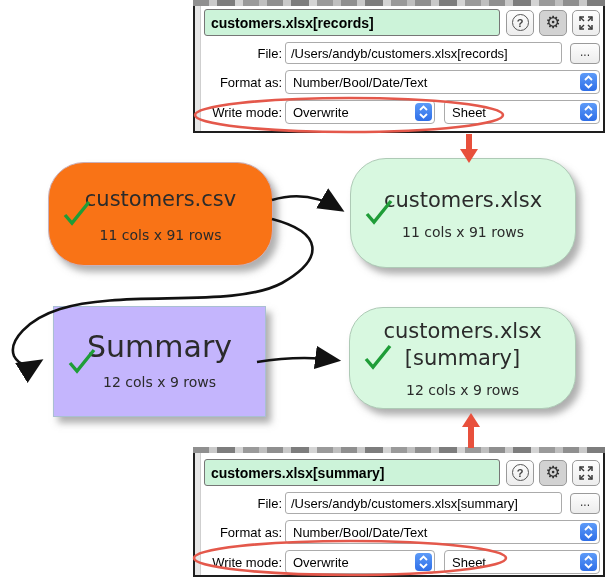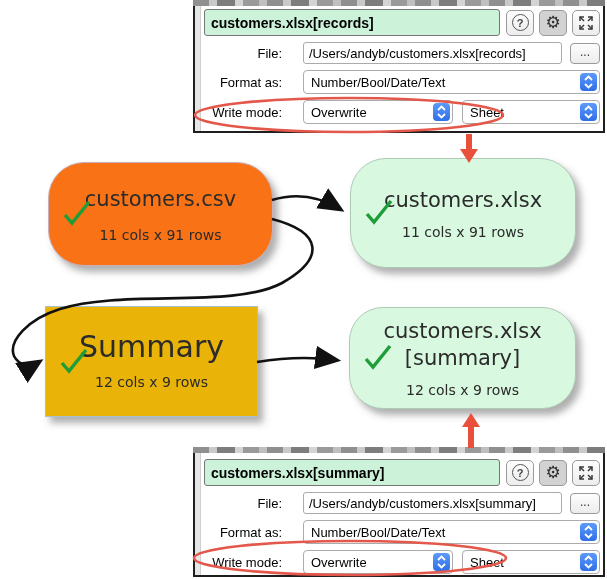--- a/index.html
+++ b/index.html
@@ -34,21 +34,21 @@
     position:absolute; left:0; top:5px; bottom:0; width:6px;
     background:#e6e6e6; border-right:1px solid #cfcfcf;
   }
   .panel-content {
     position:absolute; left:9px; right:3px; top:9px; bottom:3px;
     display:flex; flex-direction:column; gap:6px;
   }
   .panel.bottom .panel-content { top:12px; }
   .row { display:flex; align-items:center; }
   .row .lbl {
-    width:78px; text-align:right; margin-right:21px;
+    width:78px; text-align:right; margin-right:3px;
     font-size:13px; color:#000;
   }
   .title-field {
     width:296px; height:27px;
     background:#ccf3d9;
     border:1.5px solid #767676; border-radius:3px;
     font-family:"Liberation Sans", sans-serif;
     font-size:14px; font-weight:bold; color:#000;
     padding:0 6px;
   }
@@ -104,21 +104,21 @@
     border:1px solid #b9b9b9;
     box-shadow:5px 6px 7px rgba(110,110,110,0.55);
     cursor:pointer;
   }
   .node .check { position:absolute; left:13px; top:calc(50% - 15px); }
   .node .ttl  { font-size:21px; line-height:27px; text-align:center; }
   .node .ttl.big { font-size:30px; }
   .node .stats { font-size:14px; margin-top:14px; }
   #node-csv     { left:48px;  top:162px; width:225px; height:104px; border-radius:36px; background:#f97316; border-color:#c9b0ba; }
   #node-records { left:350px; top:158px; width:226px; height:110px; border-radius:36px; background:#d8f8e0; border-color:#aecab6; }
-  #node-summary { left:45px;  top:306px; width:213px; height:111px; border-radius:0;    background:#eab308; border-color:#a9bfd2; }
+  #node-summary { left:53px;  top:306px; width:213px; height:111px; border-radius:0;    background:#c4b5fd; border-color:#a9bfd2; }
   #node-out     { left:349px; top:307px; width:227px; height:102px; border-radius:34px; background:#d8f8e0; border-color:#aecab6; }
   
   #overlay {
     position:absolute; left:0; top:0; width:607px; height:579px;
     z-index:20; pointer-events:none;
   }
 </style>
 </head>
 <body>
 

